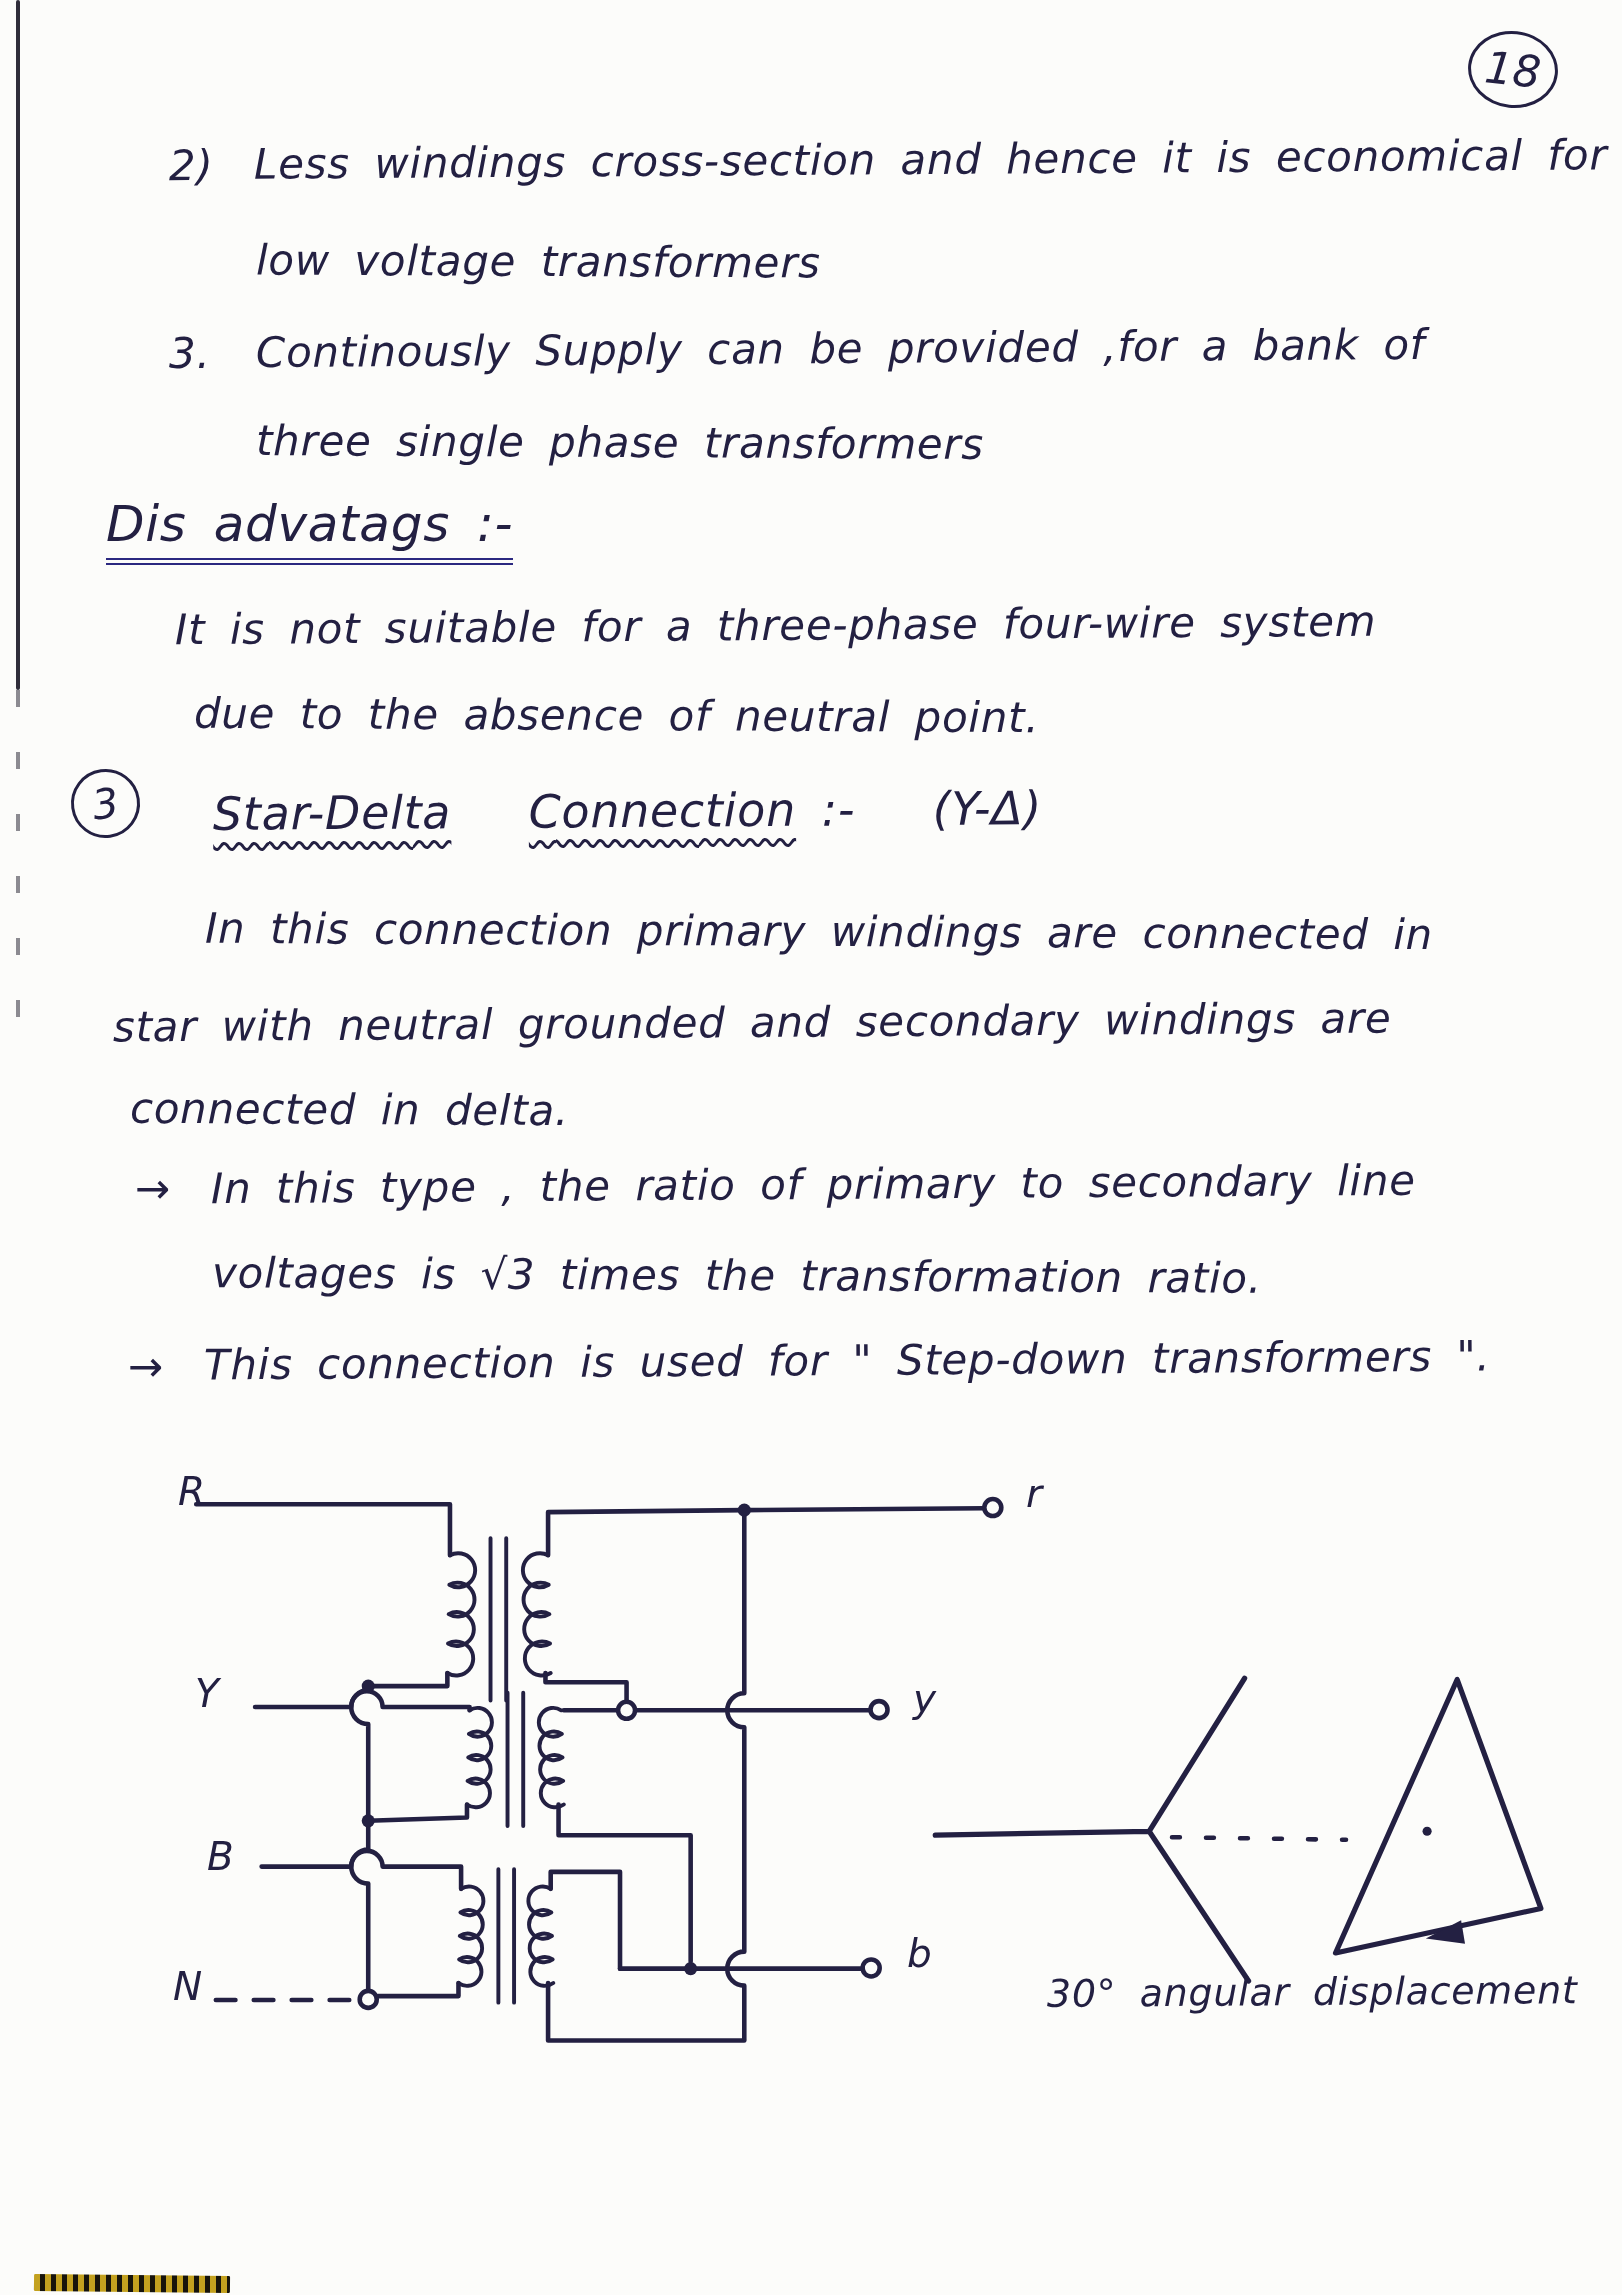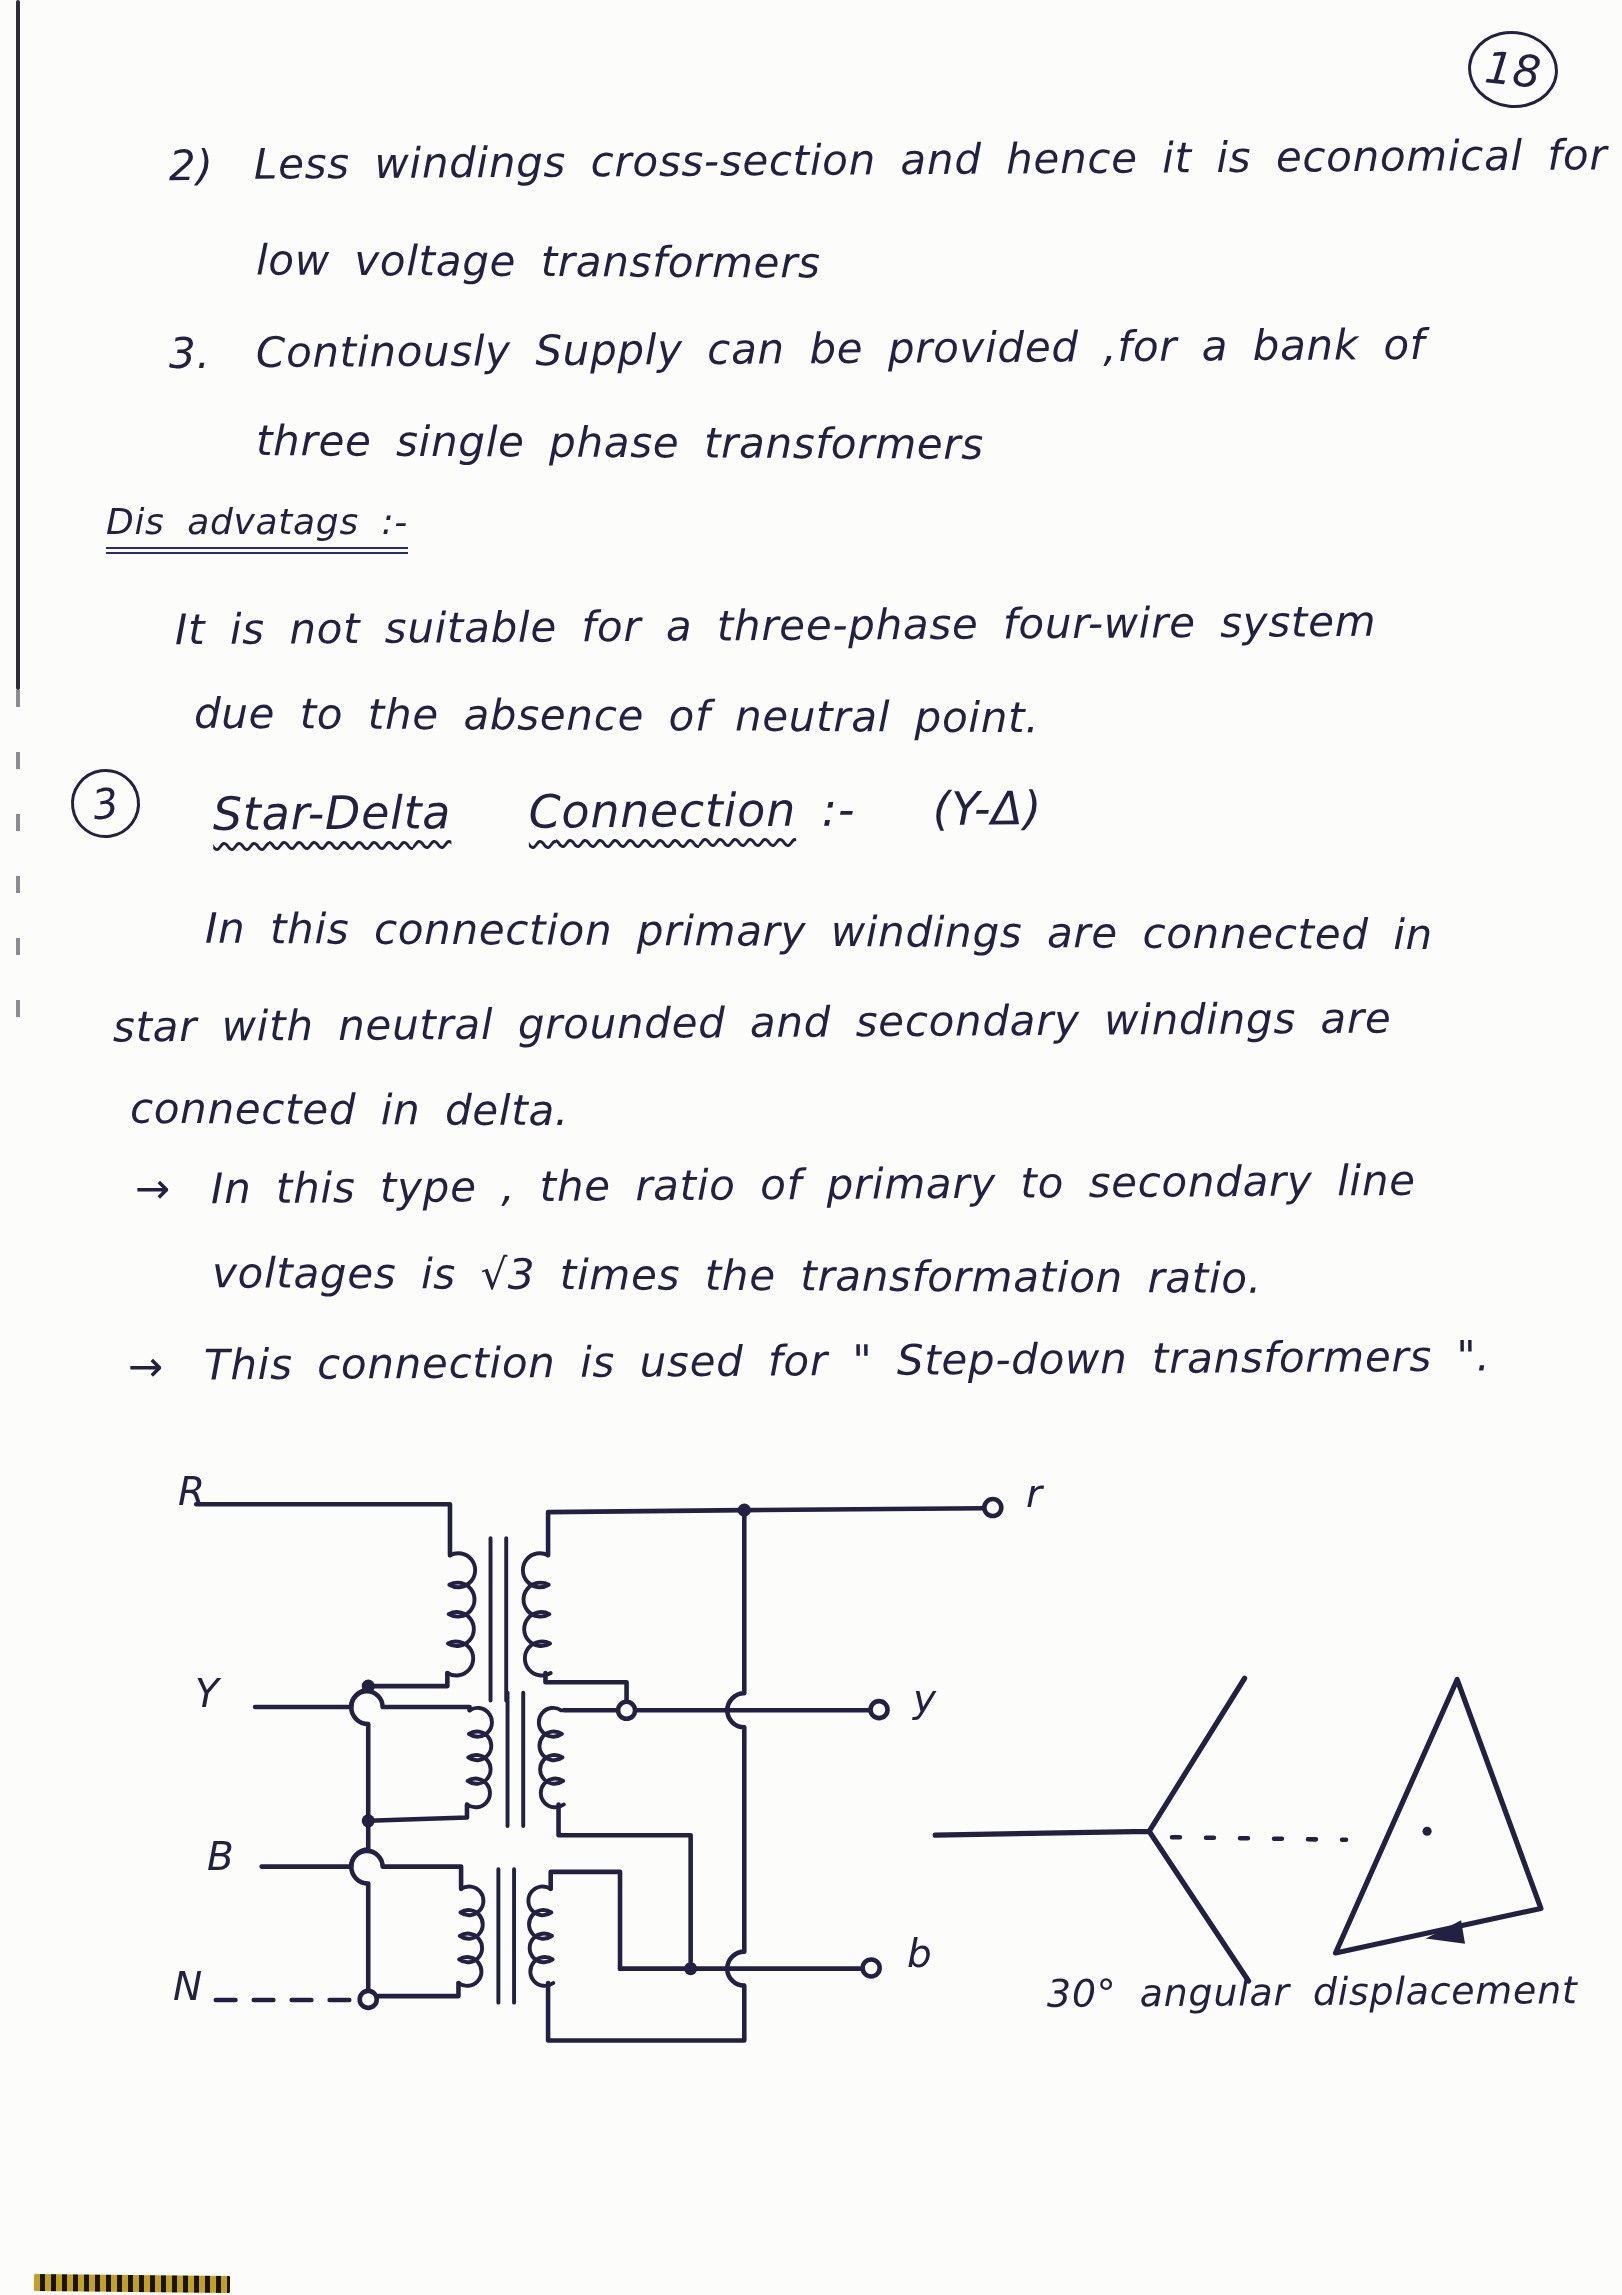--- a/index.html
+++ b/index.html
@@ -53,21 +53,21 @@
   }
   .sec-circle{
     position:absolute;left:71px;top:769px;width:69px;height:69px;
     border:3.9px solid var(--ink);border-radius:50%;
     display:flex;align-items:center;justify-content:center;
     font-size:41px;font-style:italic;transform:rotate(-8deg);
   }
   .heading-dbl{
     border-bottom:7.2px double var(--underline);
     padding-bottom:5.2px;
-    font-size:36px;
+    font-size:50px;
   }
   .wavy{
     text-decoration-line:underline;
     text-decoration-style:wavy;
     text-decoration-thickness:2.6px;
     text-underline-offset:11.8px;
   }
   .title{font-size:46px;}
   .dlabel{font-size:39px;font-style:italic;position:absolute;white-space:nowrap;}
   svg.circuit{position:absolute;left:0;top:0;width:1622px;height:2295px;pointer-events:none;}

